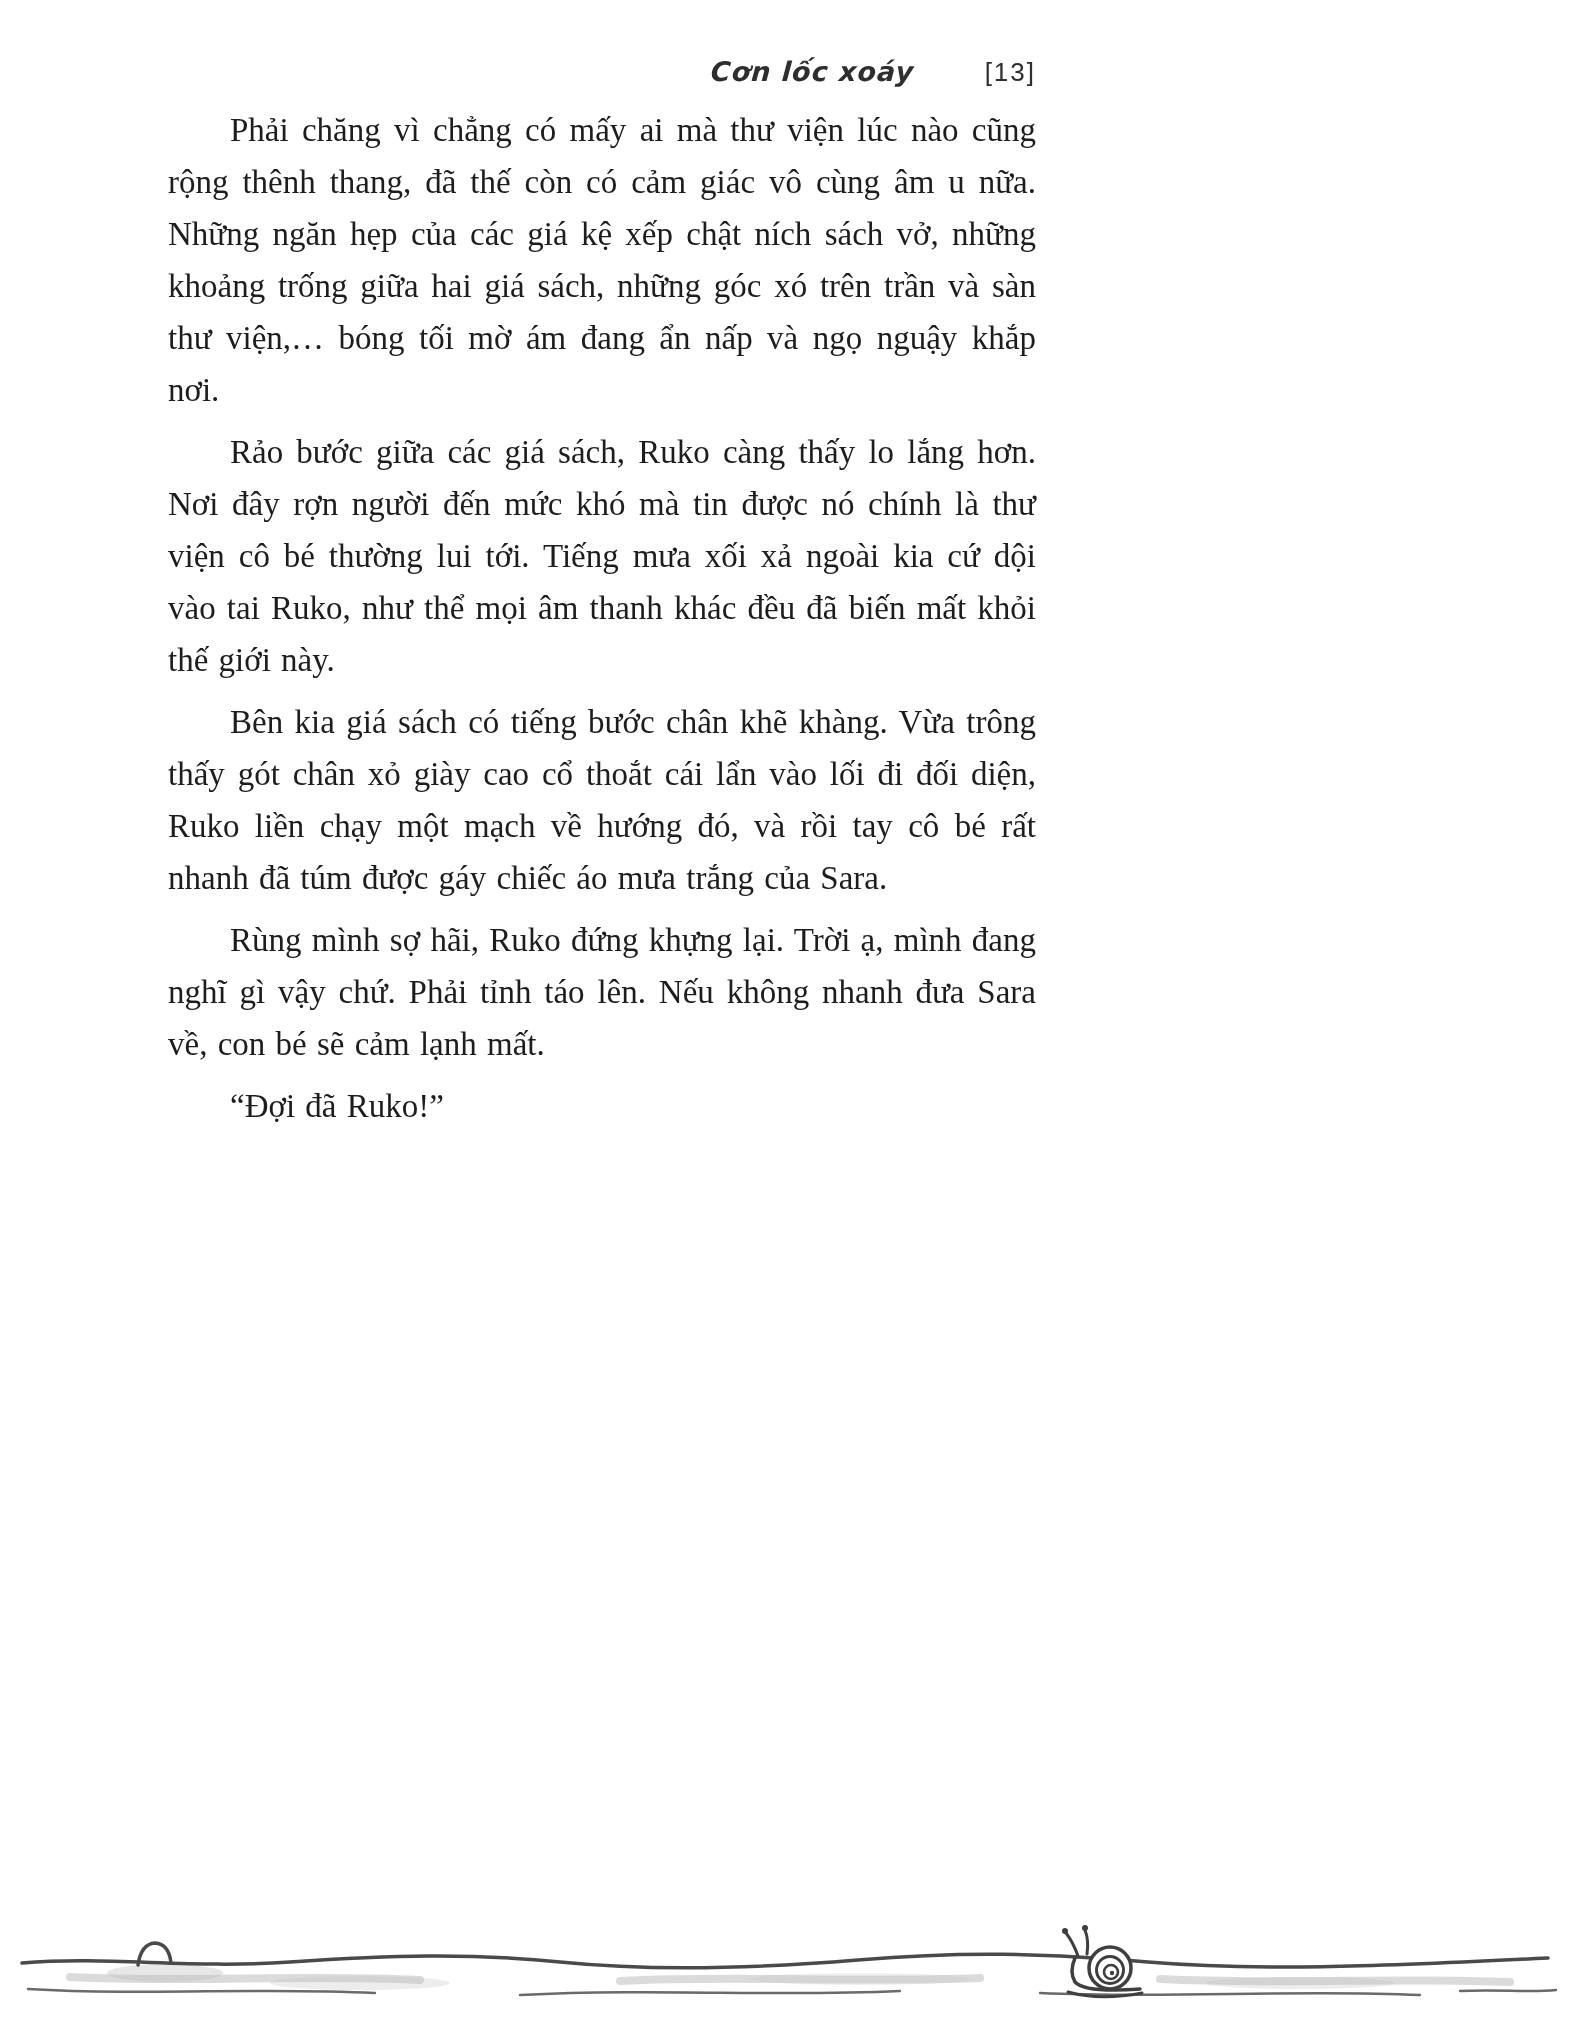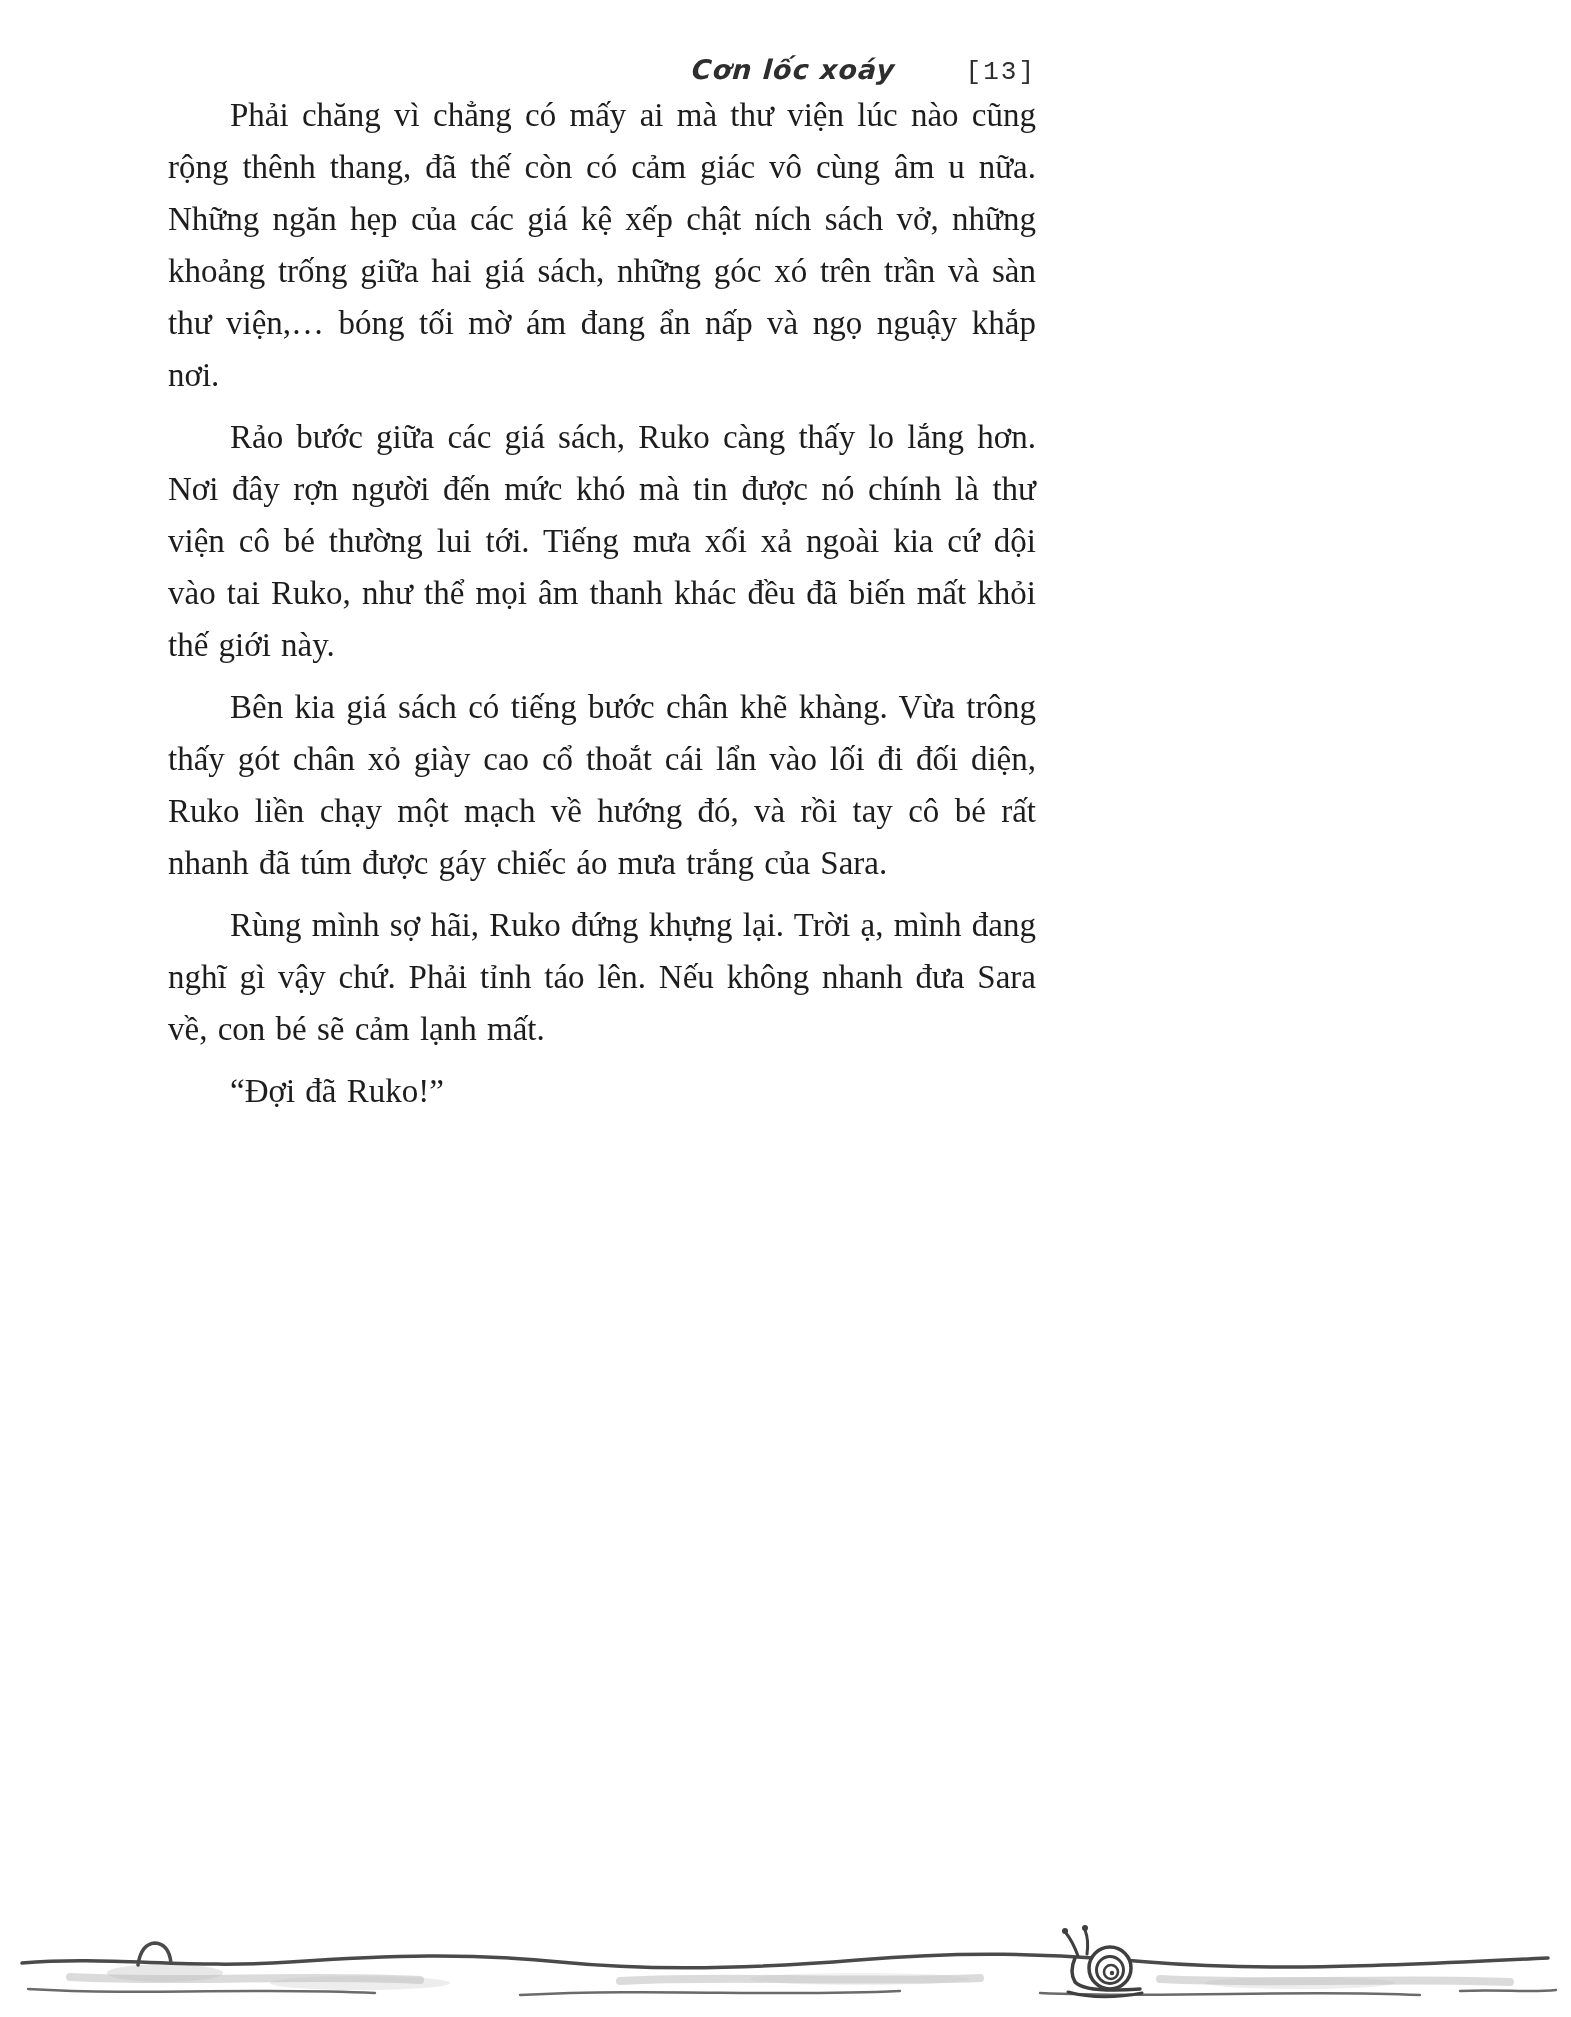--- a/index.html
+++ b/index.html
@@ -33,31 +33,31 @@
     font-family: "DejaVu Sans", sans-serif;
     font-style: italic;
     font-weight: 600;
     font-size: 27px;
     letter-spacing: 1px;
     color: #2e2e2e;
     transform: skewX(-4deg);
   }
 
   .folio {
-    font-family: Liberation Mono, monospace;
+    font-family: Liberation Sans, sans-serif;
     font-size: 26px;
     letter-spacing: 2px;
     color: #2e2e2e;
     margin-top: 41px;
   }
 
   
   .body-text {
     position: absolute;
-    top: 89px;
+    top: 104px;
     left: 168px;
     width: 868px;
     color: #1d1d1d;
   }
 
   .body-text p {
     font-size: 33px;
     line-height: 52px;
     text-align: justify;
     text-indent: 62px;

